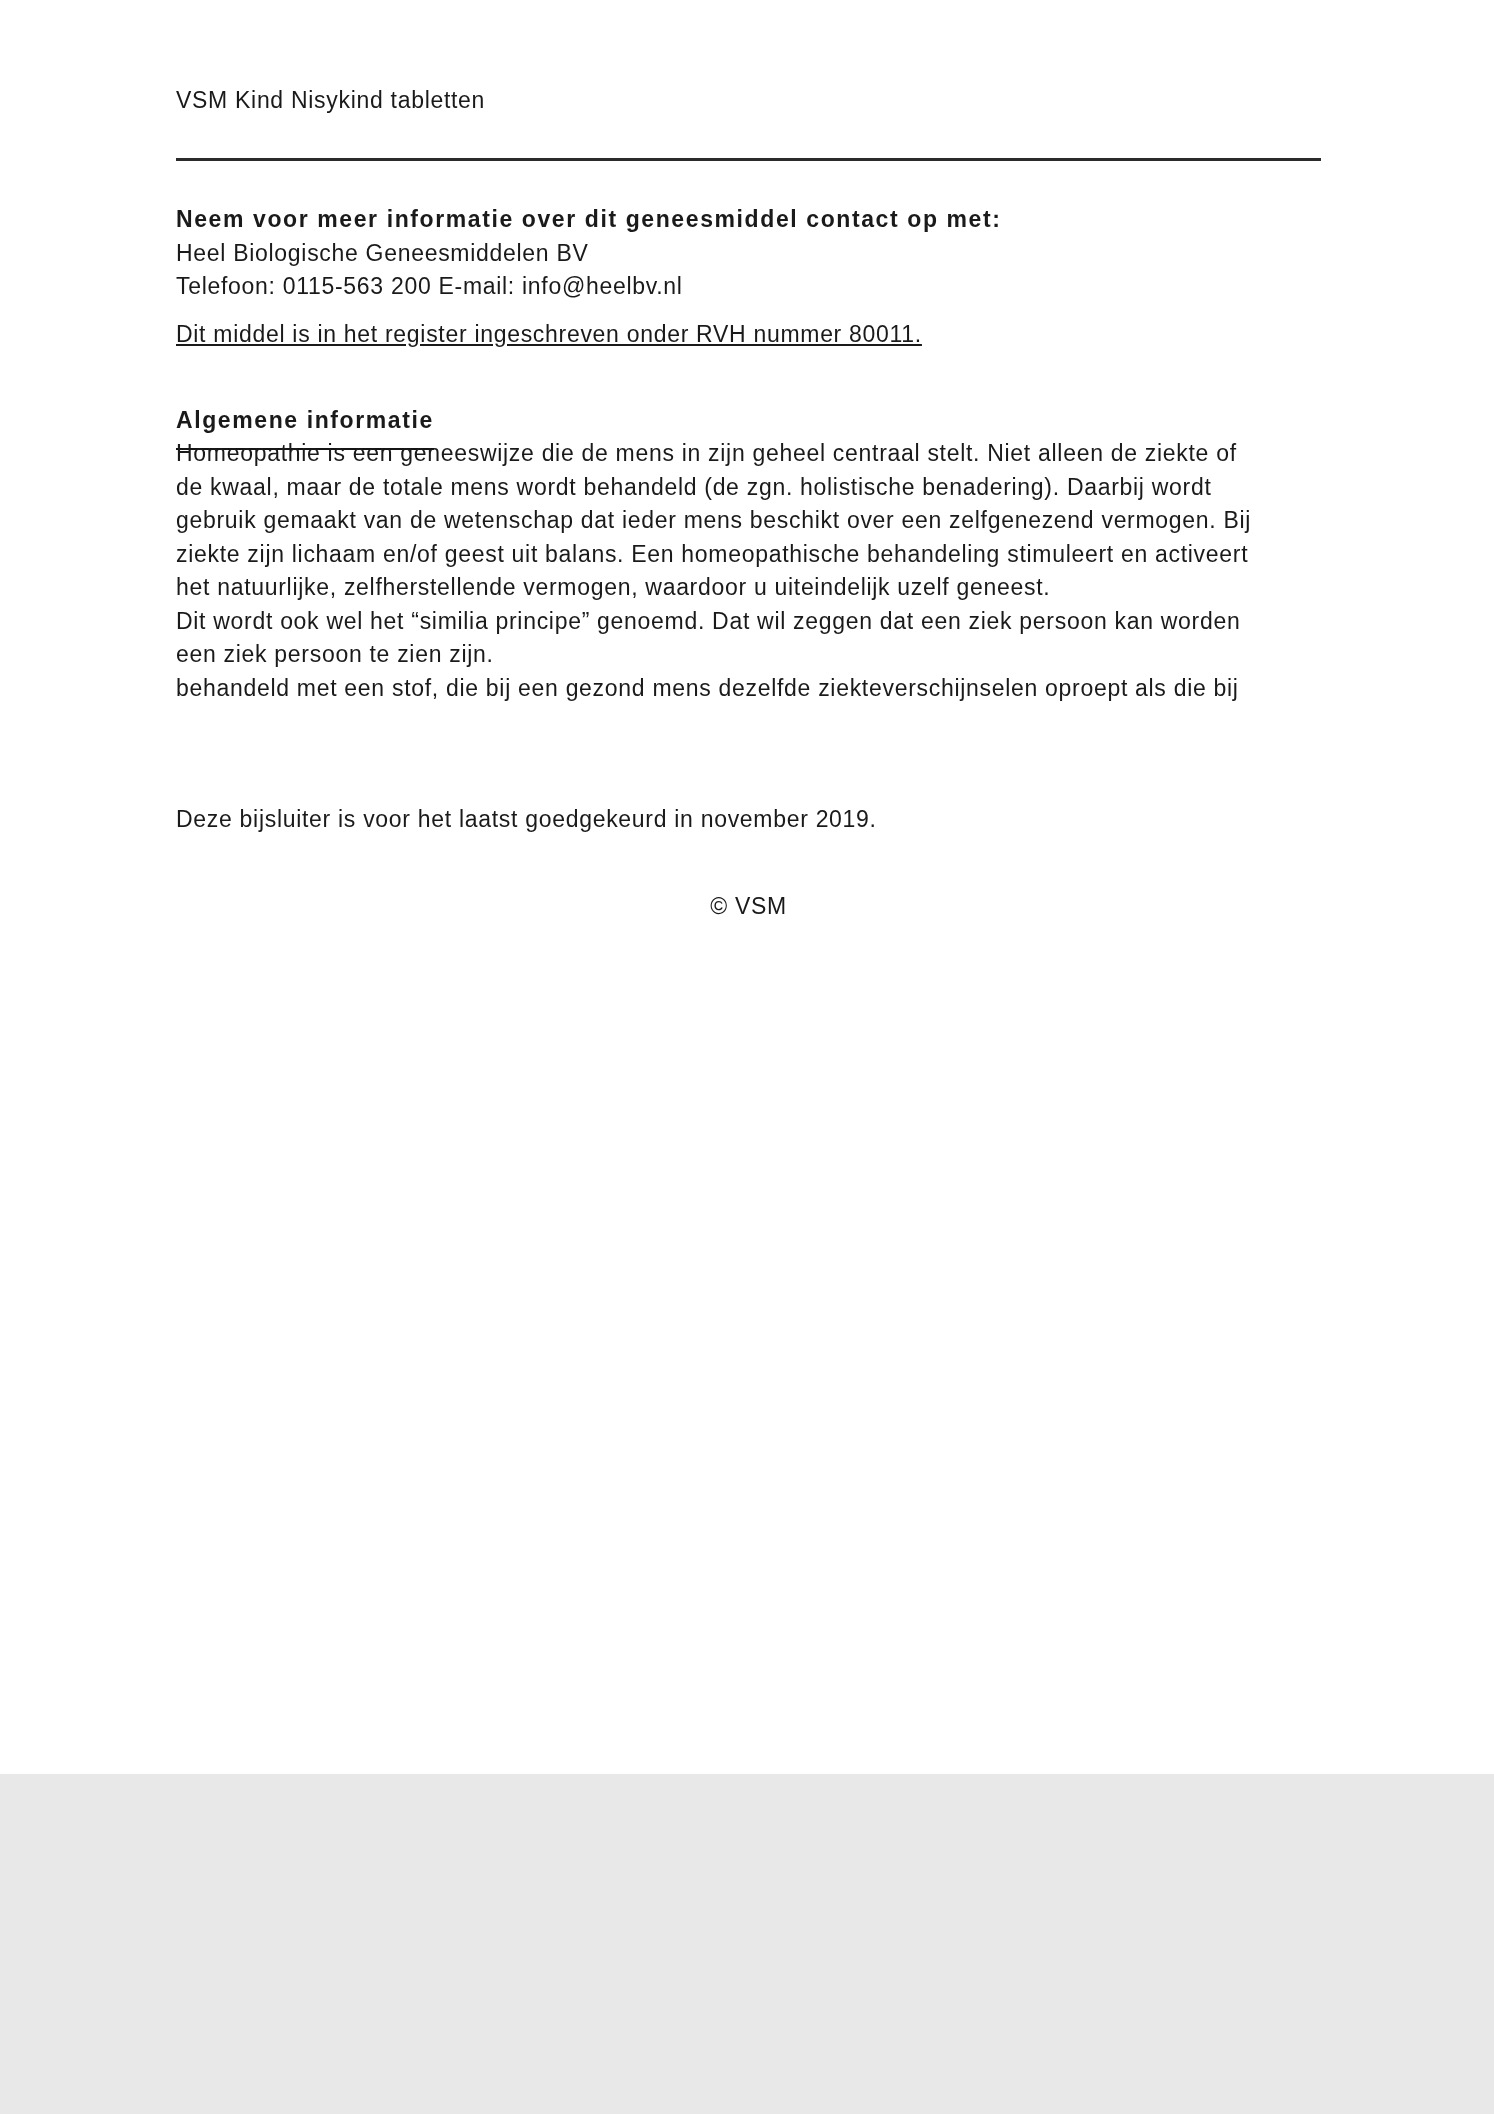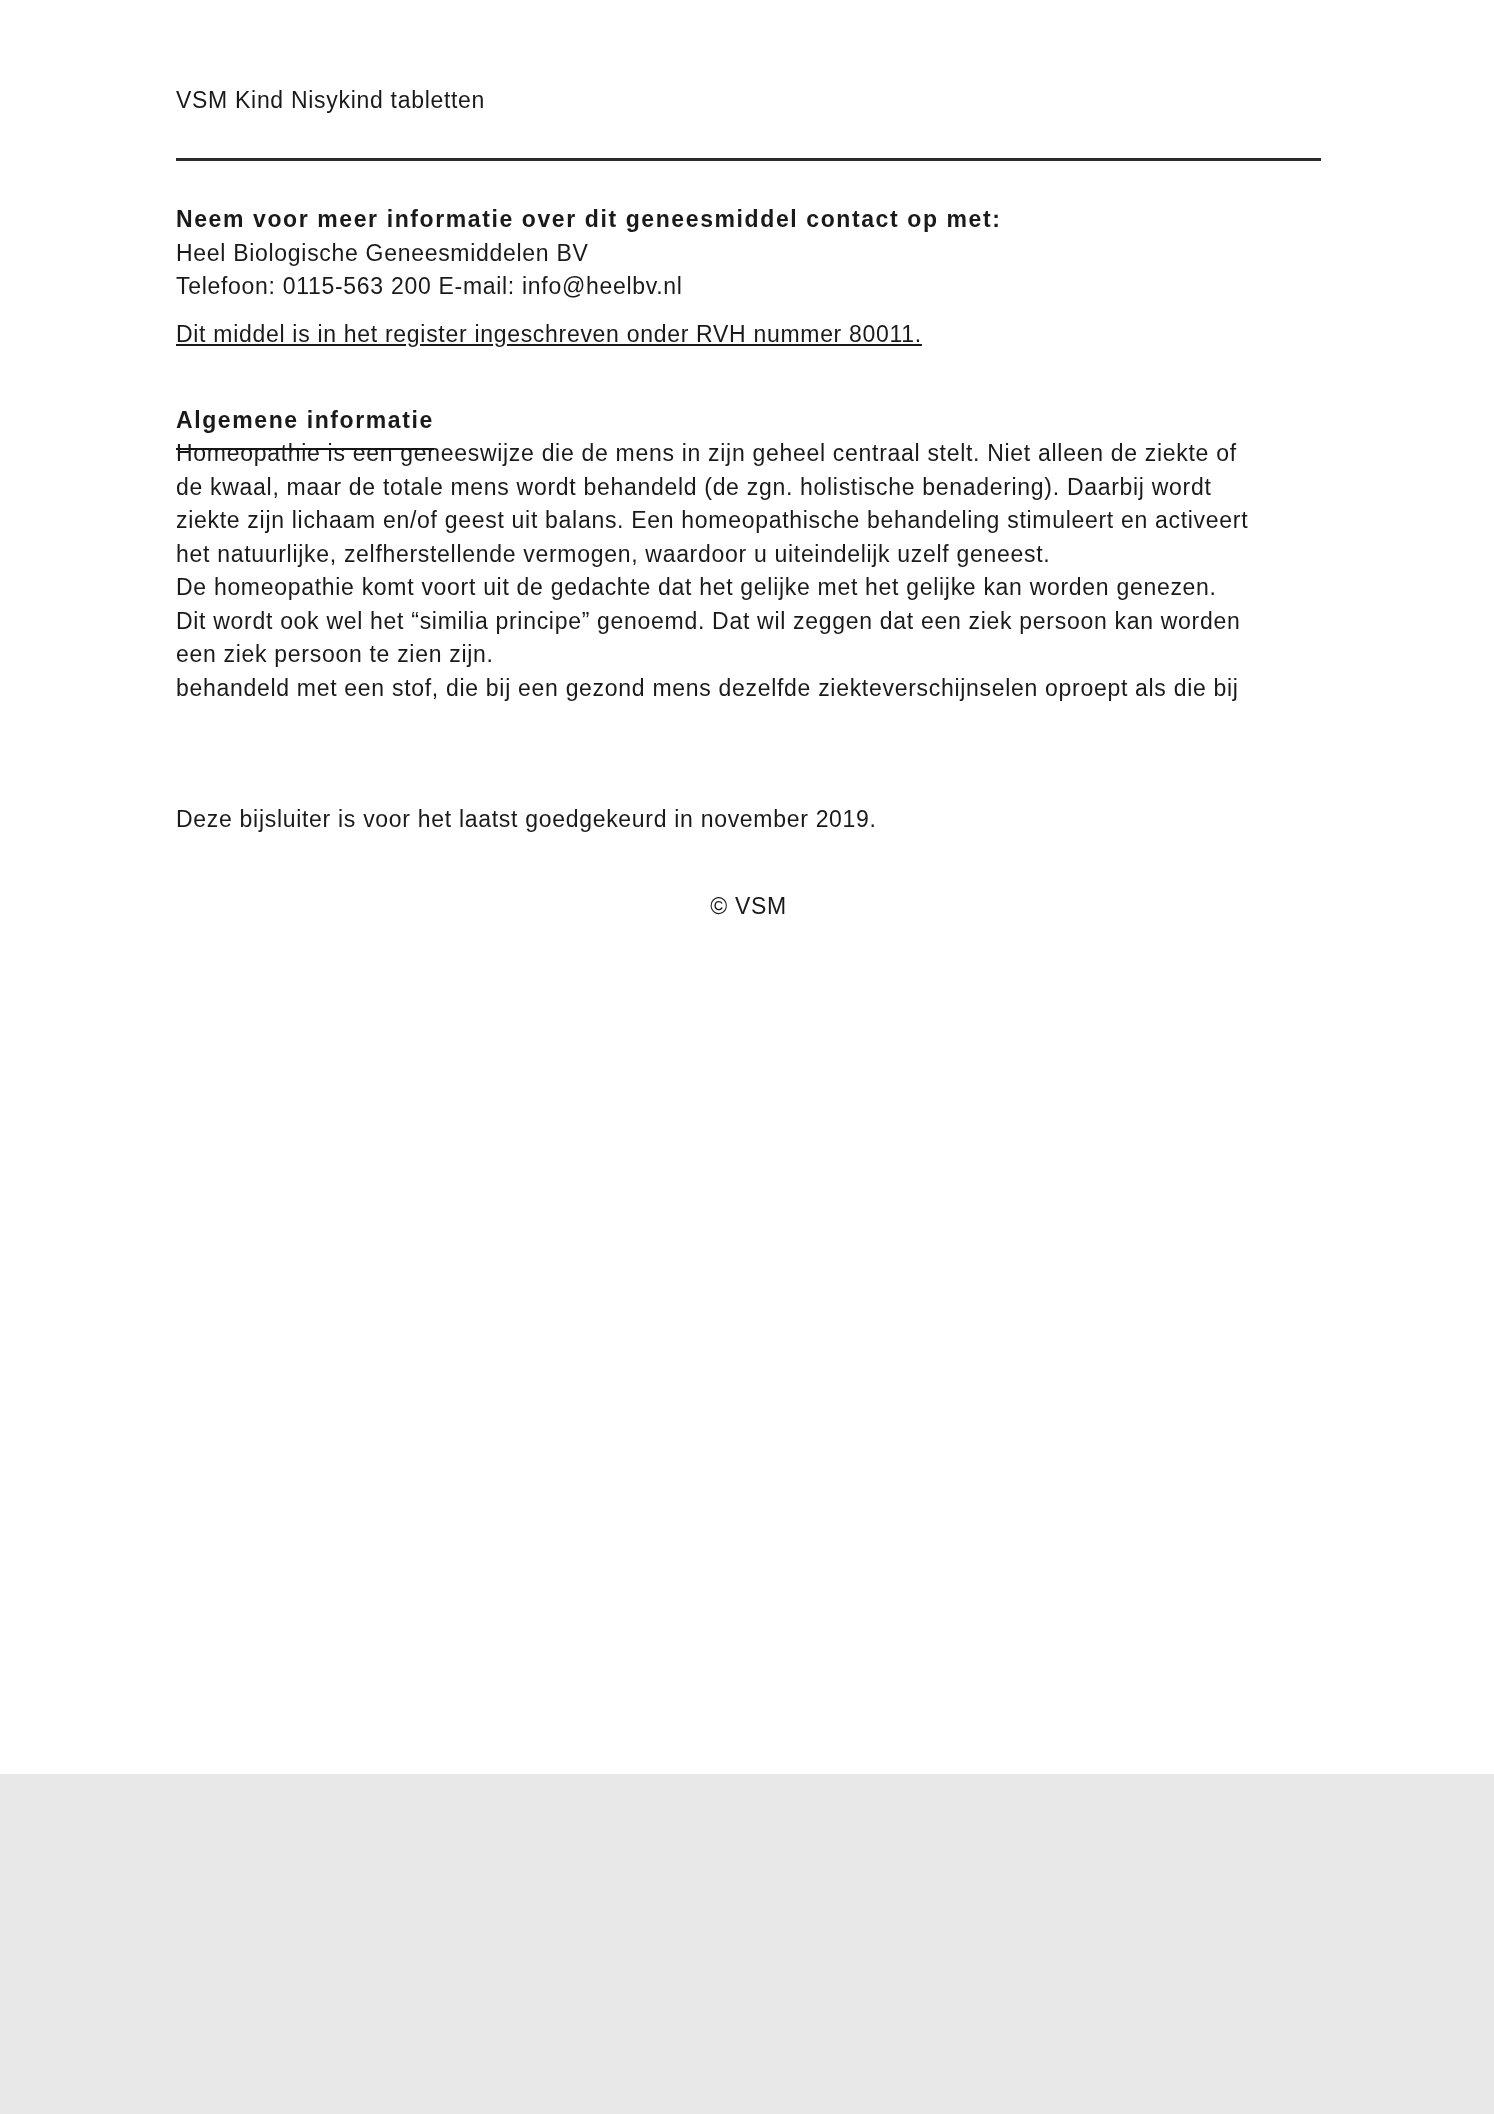--- a/index.html
+++ b/index.html
@@ -88,23 +88,23 @@
       <div class="text-line">Dit middel is in het register ingeschreven onder RVH nummer 80011.</div>
     </div>
 
     <div class="block section-block">
       <span class="section-heading">Algemene informatie</span>
     </div>
 
     <div class="block paragraph-block">
       <div class="text-line">Homeopathie is een geneeswijze die de mens in zijn geheel centraal stelt. Niet alleen de ziekte of</div>
       <div class="text-line">de kwaal, maar de totale mens wordt behandeld (de zgn. holistische benadering). Daarbij wordt</div>
+      <div class="text-line">gebruik gemaakt van de wetenschap dat ieder mens beschikt over een zelfgenezend vermogen. Bij</div>
       <div class="text-line">ziekte zijn lichaam en/of geest uit balans. Een homeopathische behandeling stimuleert en activeert</div>
       <div class="text-line">het natuurlijke, zelfherstellende vermogen, waardoor u uiteindelijk uzelf geneest.</div>
-      <div class="text-line">De homeopathie komt voort uit de gedachte dat het gelijke met het gelijke kan worden genezen.</div>
       <div class="text-line">Dit wordt ook wel het “similia principe” genoemd. Dat wil zeggen dat een ziek persoon kan worden</div>
       <div class="text-line">een ziek persoon te zien zijn.</div>
       <div class="text-line">behandeld met een stof, die bij een gezond mens dezelfde ziekteverschijnselen oproept als die bij</div>
     </div>
 
     <div class="block approval-block">
       <div class="text-line">Deze bijsluiter is voor het laatst goedgekeurd in november 2019.</div>
     </div>
 
     <div class="block copyright-block">

